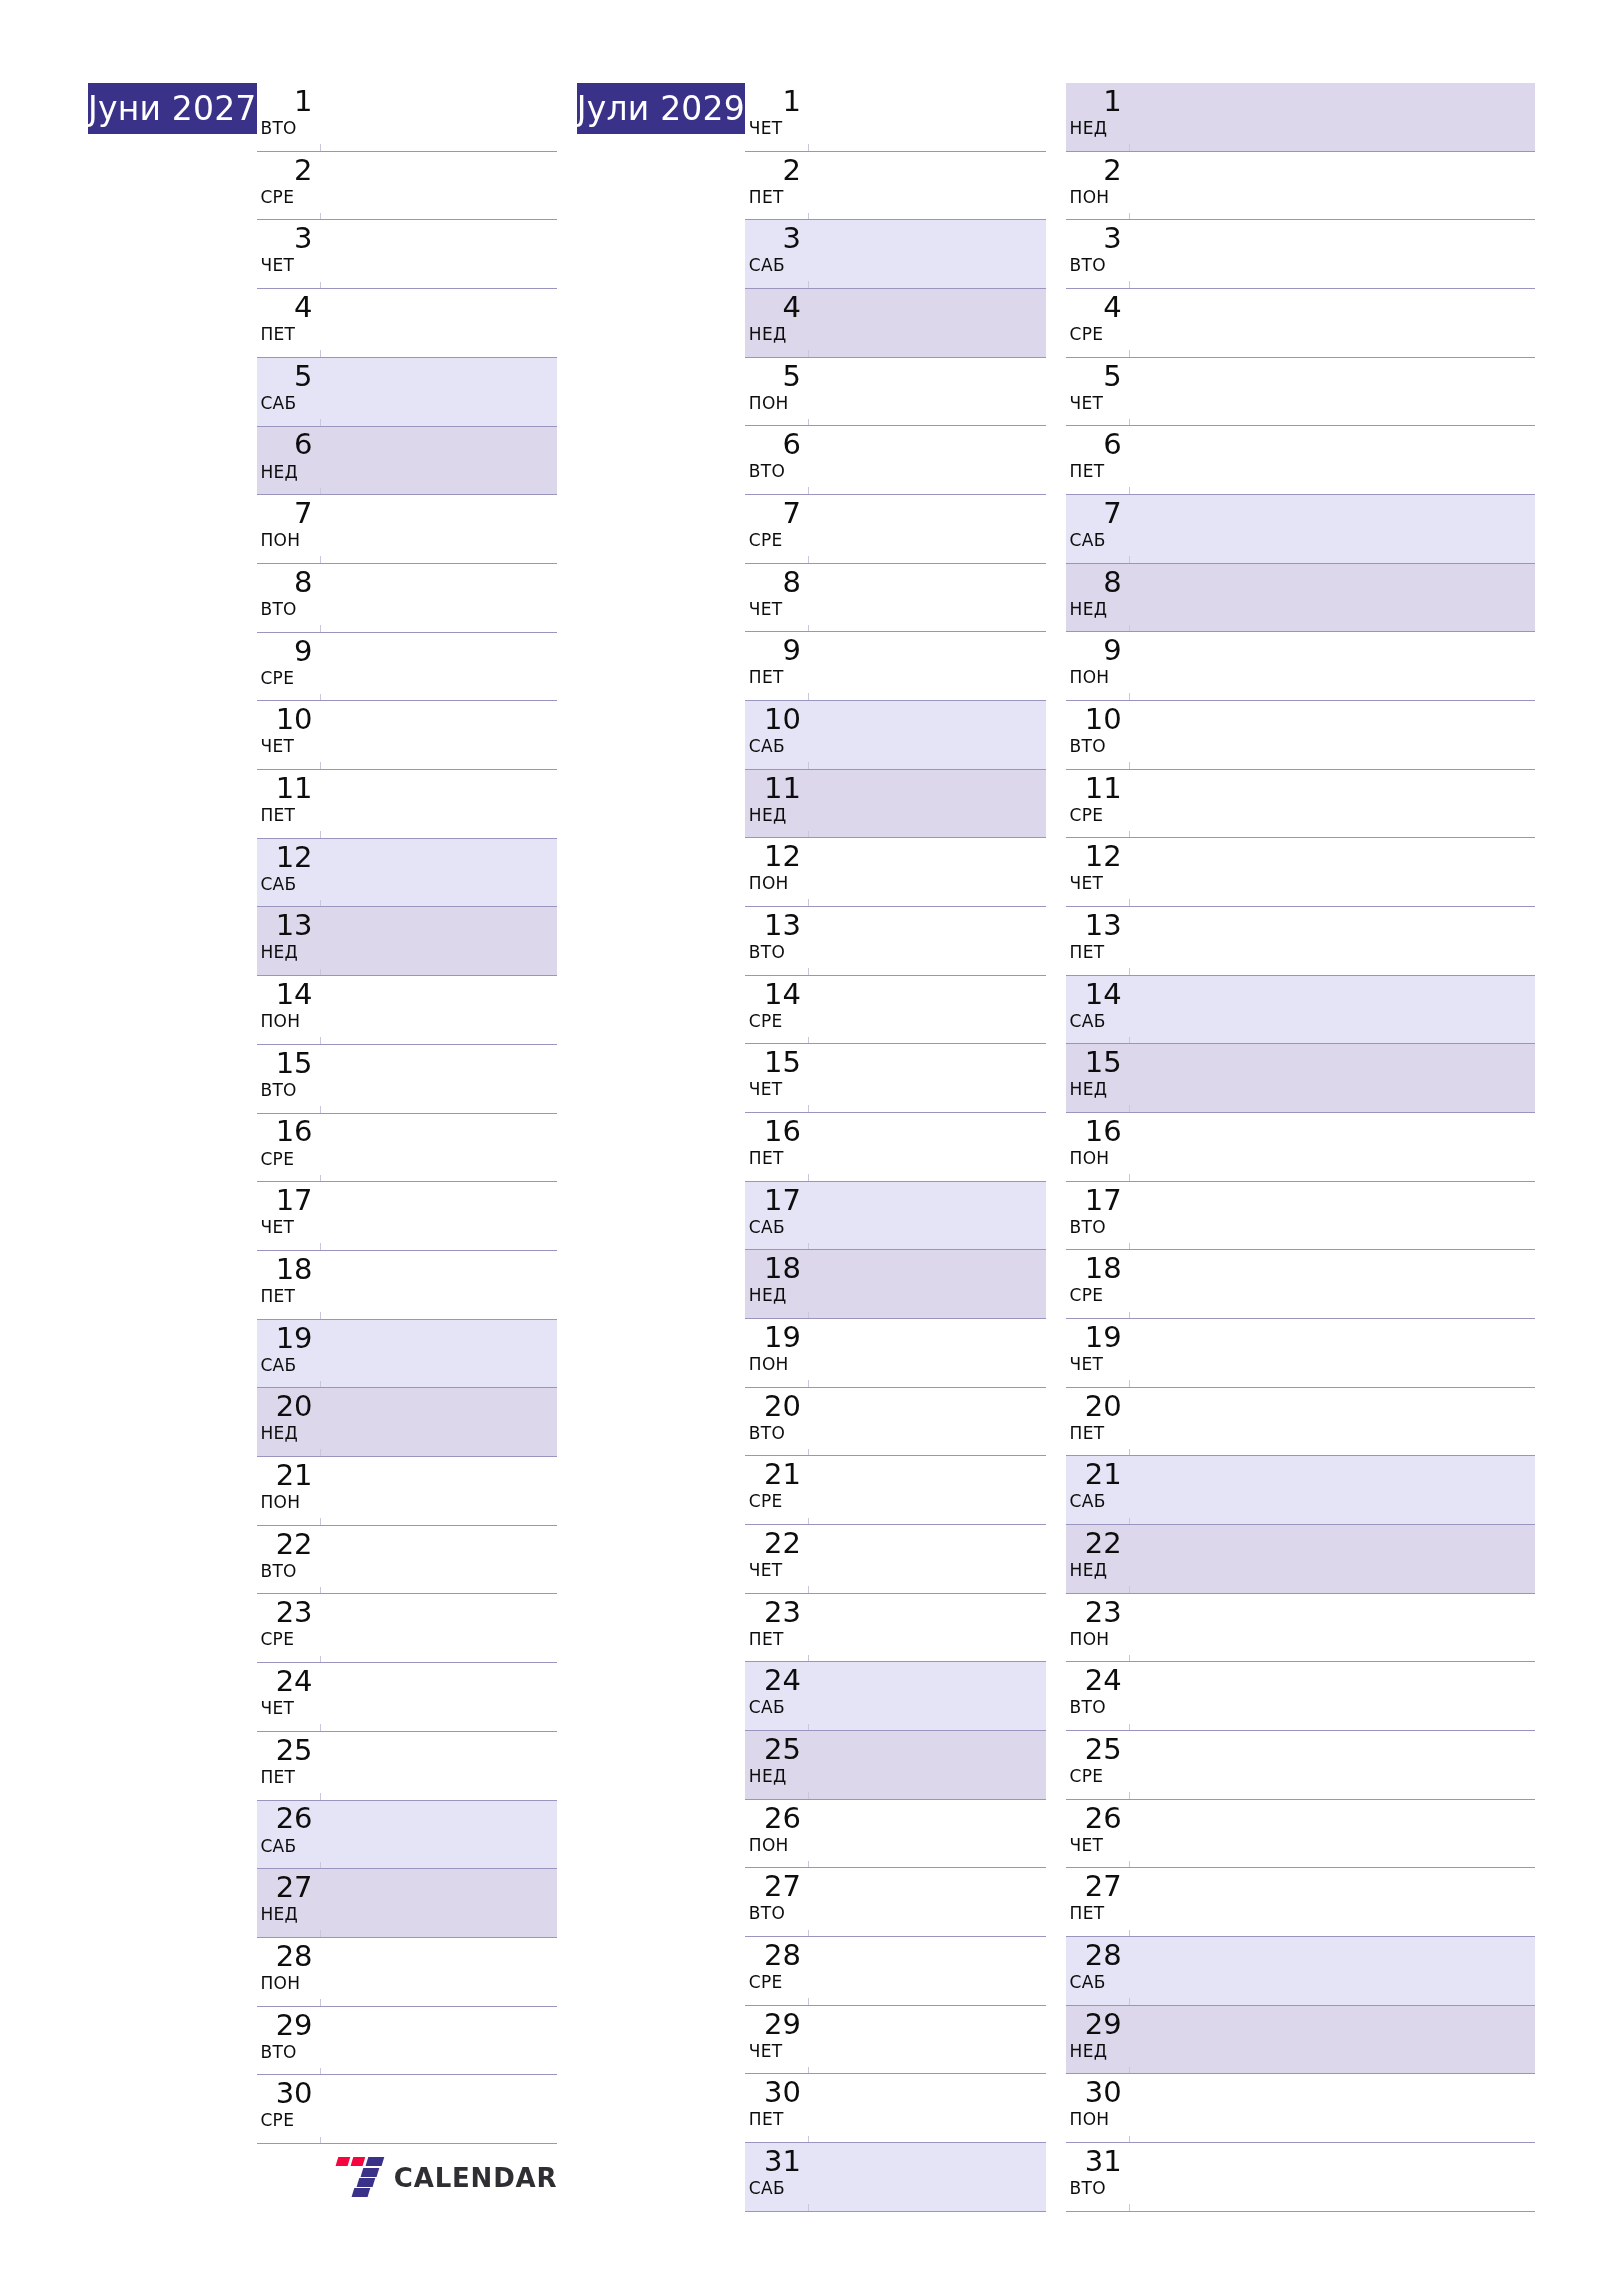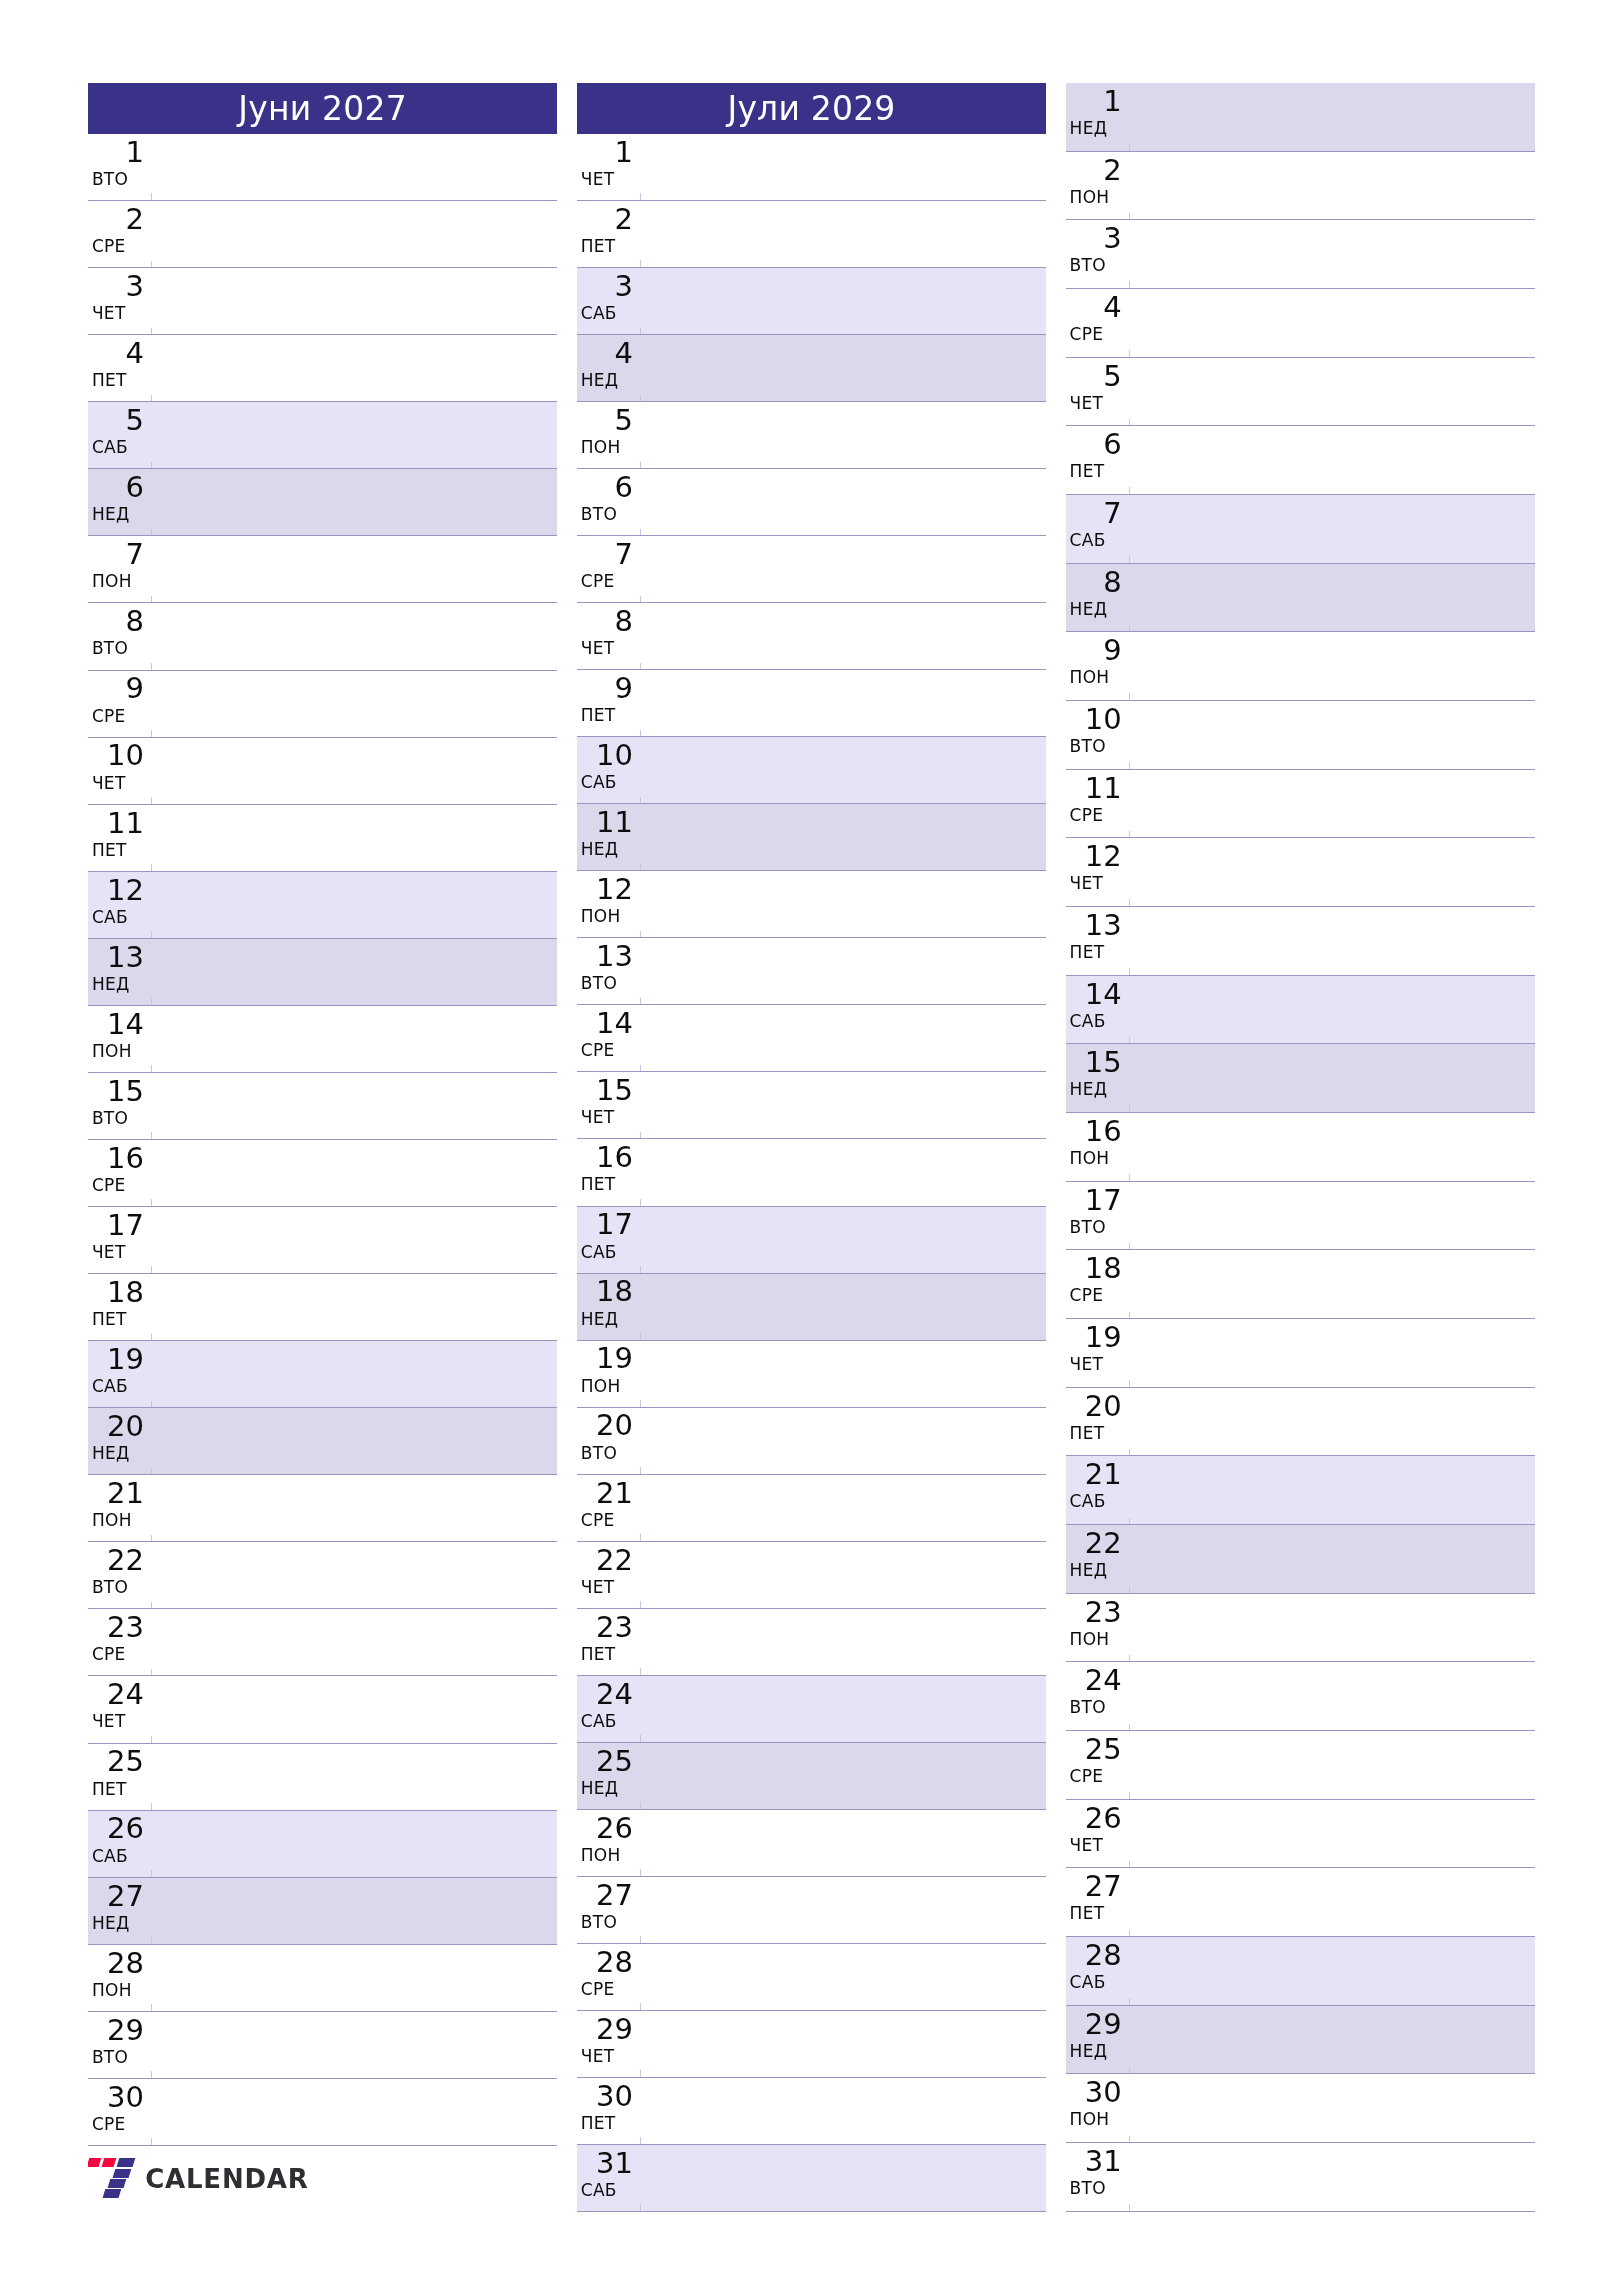--- a/index.html
+++ b/index.html
@@ -23,21 +23,21 @@
     display: flex;
     flex-direction: row;
     gap: 19.6px;
     width: 1447px;
     height: 2129px;
   }
 
   .month-col {
     flex: 1 1 0;
     display: flex;
-    flex-direction: column;
+    flex-direction: row;
     min-width: 0;
   }
 
   .month-header {
     background: #3a3189;
     color: #ffffff;
     text-align: center;
     font-size: 33px;
     font-weight: 400;
     letter-spacing: 0.2px;
@@ -97,21 +97,21 @@
     background: #c9c6dd;
   }
 
   
   .logo-row {
     flex: 1 1 0;
     background: #ffffff;
     border-bottom: none;
     display: flex;
     align-items: center;
-    justify-content: flex-start;
+    justify-content: flex-end;
     min-height: 0;
     overflow: hidden;
   }
 
   .logo {
     display: flex;
     align-items: center;
     gap: 9.2px;
   }
 

